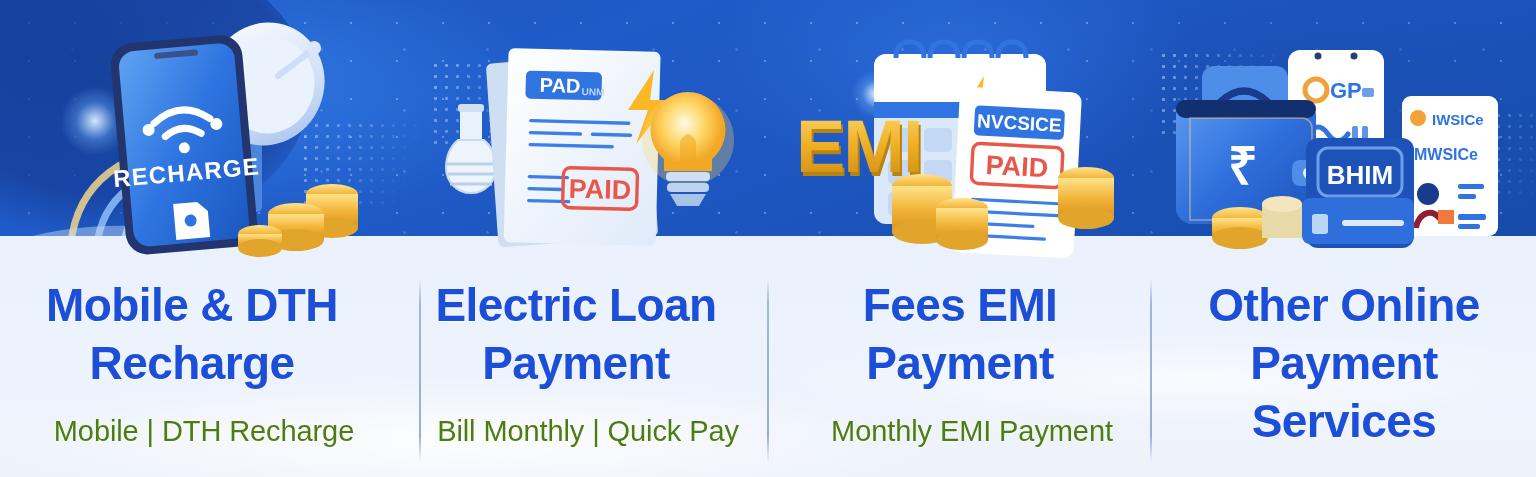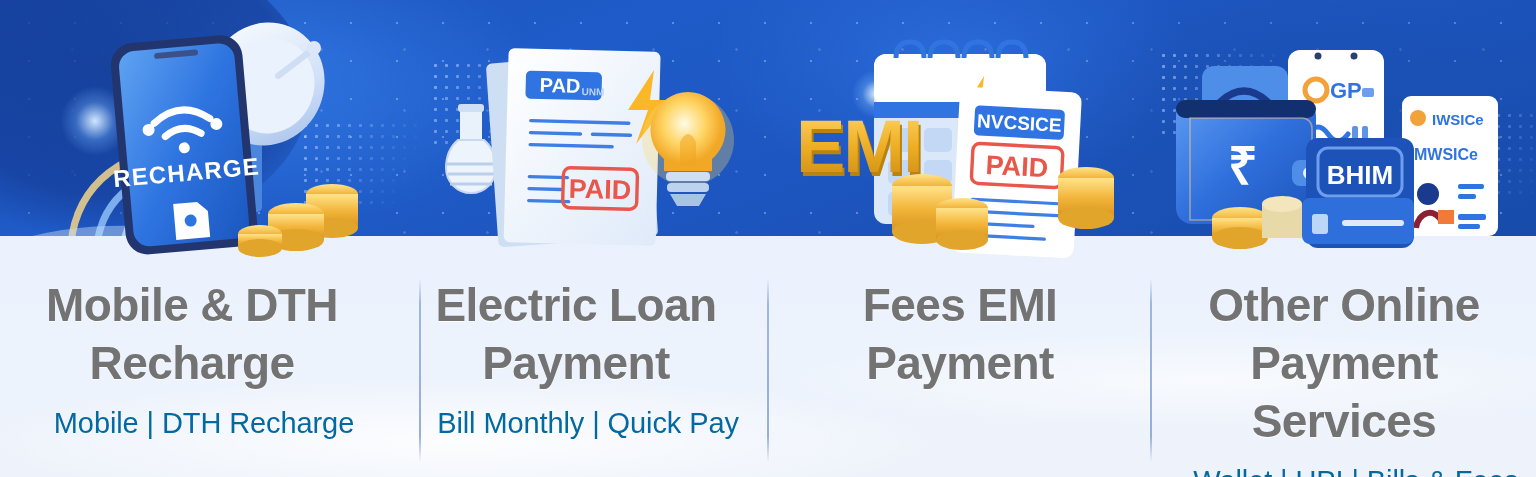--- a/index.html
+++ b/index.html
@@ -69,26 +69,26 @@
     background:
       radial-gradient(ellipse 700px 90px at 30% 85%, rgba(255,255,255,.85) 0%, rgba(255,255,255,0) 70%),
       radial-gradient(ellipse 600px 70px at 78% 60%, rgba(255,255,255,.6) 0%, rgba(255,255,255,0) 70%);
   }
 
   
   .cards{position:absolute;left:0;top:0;width:1536px;height:477px;display:flex;}
   .card{position:relative;flex:1 1 0;height:477px;}
   .card .txt{position:absolute;left:0;right:0;top:276px;text-align:center;}
   .title{
-    color:#737373;font-weight:700;font-size:46px;line-height:58px;
+    color:#1d4ed8;font-weight:700;font-size:46px;line-height:58px;
     letter-spacing:-.6px;
     text-shadow:0 1px 0 rgba(255,255,255,.85);
   }
   .subtitle{
-    margin-top:14px;color:#0369a1;font-weight:400;font-size:29px;line-height:34px;
+    margin-top:22px;color:#4d7c0f;font-weight:400;font-size:29px;line-height:34px;
     letter-spacing:-.1px;
     text-shadow:0 1px 0 rgba(255,255,255,.8);
     padding-left:24px;
   }
   .divider{
     position:absolute;top:278px;width:1.6px;height:184px;
     background:linear-gradient(180deg,rgba(160,185,230,0) 0%,#9fb6dd 14%,#96afd8 86%,rgba(160,185,230,0) 100%);
   }
   .dv1{left:419px;} .dv2{left:767px;} .dv3{left:1150px;}
 </style>
@@ -453,20 +453,21 @@
         <div class="subtitle">Bill Monthly | Quick Pay</div>
       </div>
     </div>
 
     <div class="card">
       <div class="txt">
         <div class="title">
           <div>Fees EMI</div>
           <div>Payment</div>
         </div>
+        <div class="subtitle">Monthly EMI Payment</div>
       </div>
     </div>
 
     <div class="card">
       <div class="txt">
         <div class="title">
           <div>Other Online</div>
           <div>Payment Services</div>
         </div>
         <div class="subtitle">Wallet | UPI | Bills &amp; Fees</div>

